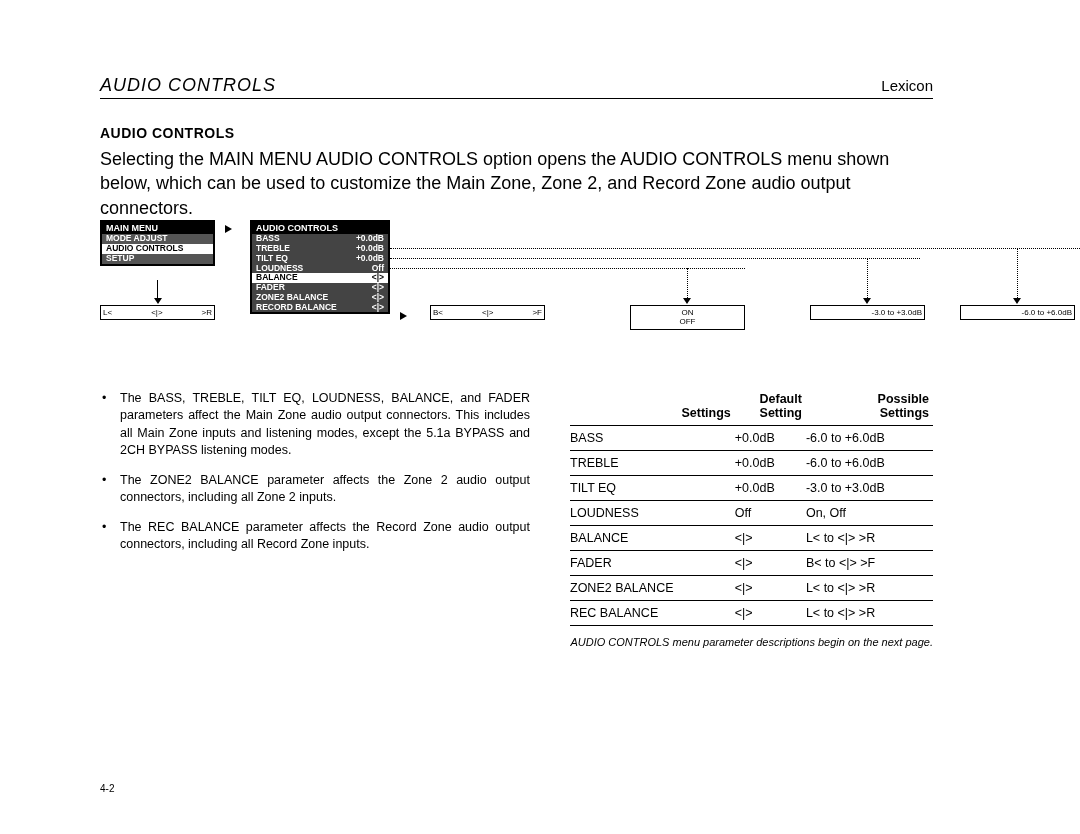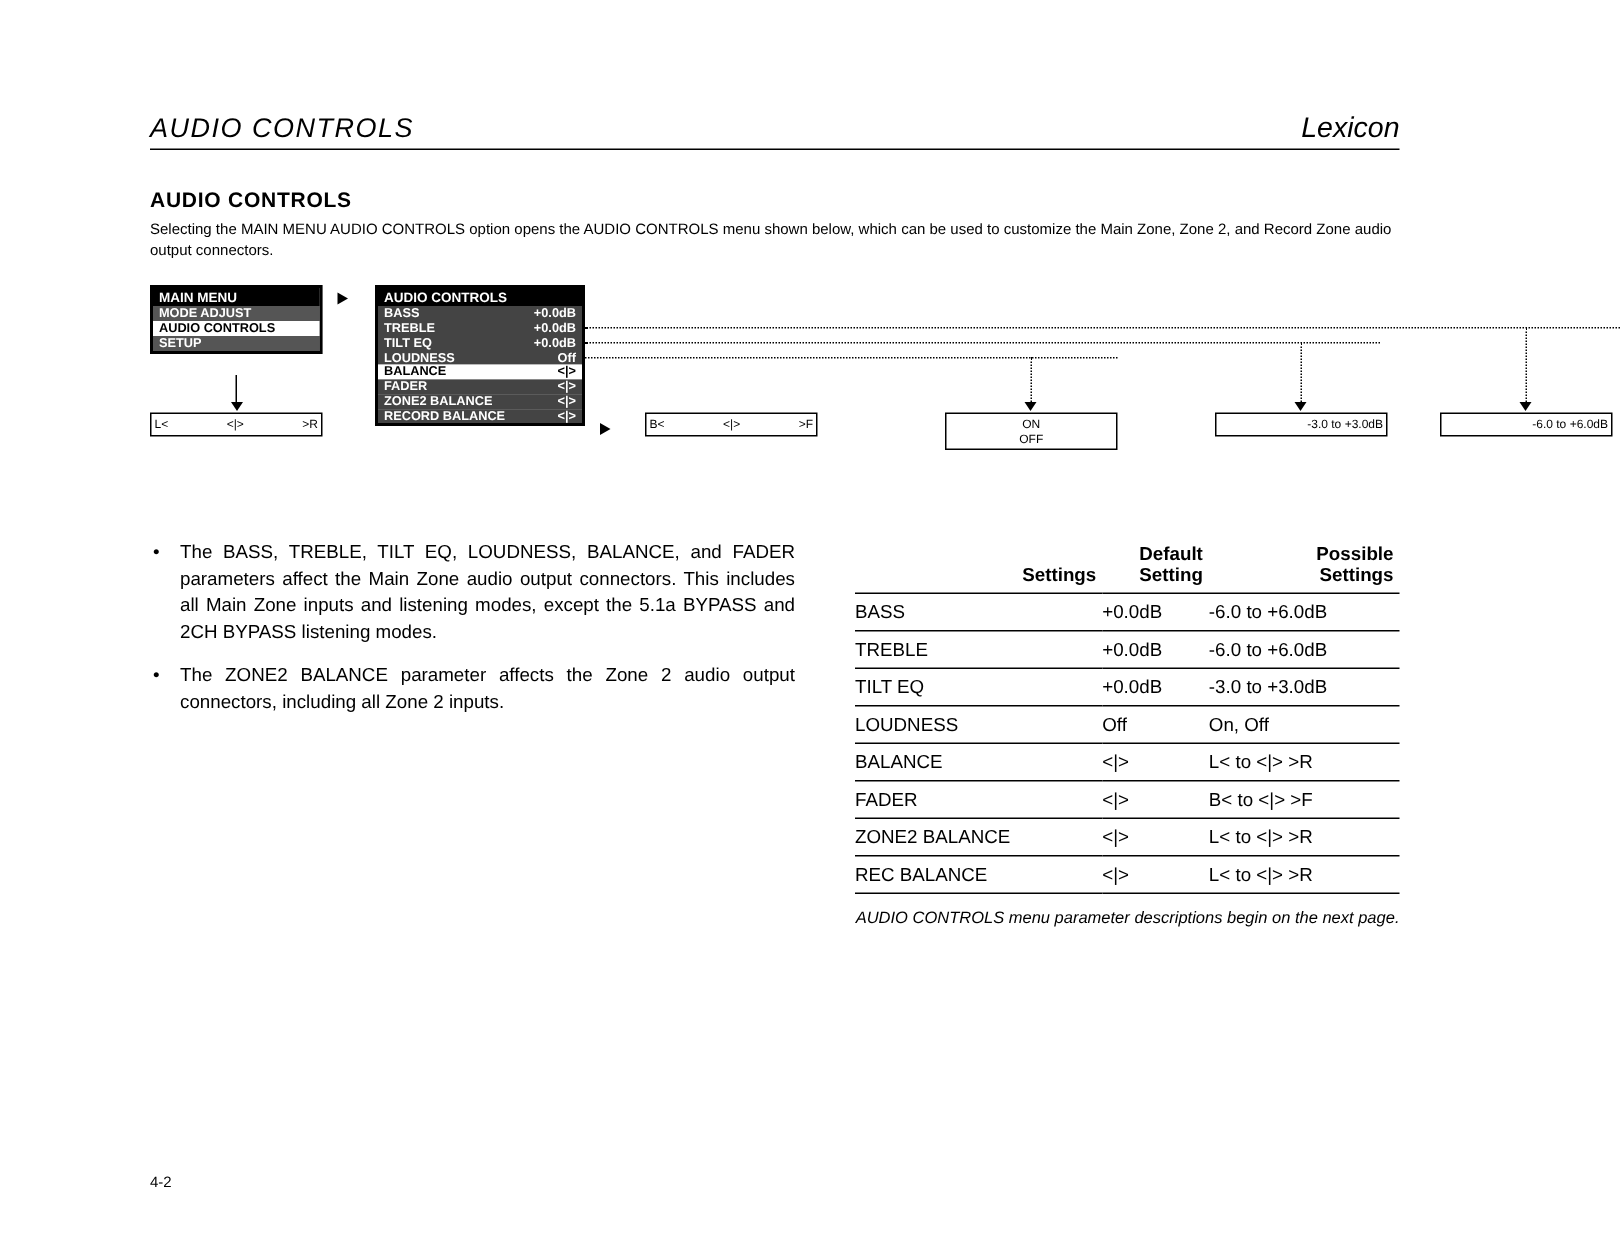--- a/index.html
+++ b/index.html
@@ -22,52 +22,51 @@
     border-bottom: 1.5px solid #000;
     padding-bottom: 2px;
   }
   .running-head .lh {
     font-style: italic;
     font-size: 18px;
     letter-spacing: 1px;
     font-weight: 500;
   }
   .running-head .rh {
-    font-style: italic;
-    font-size: 19px;
+    font-size: 15px;
   }
   .content {
     position: absolute;
     left: 100px;
     right: 55px;
     top: 125px;
   }
   h2.section-title {
     font-size: 14px;
     font-weight: 700;
     letter-spacing: 0.5px;
     margin-bottom: 6px;
   }
   p.intro {
-    font-size: 10px;
+    font-size: 18px;
     line-height: 1.35;
-    margin-bottom: 16px;
+    margin-bottom: 0;
   }
   .diagram {
     position: relative;
     height: 145px;
     margin-bottom: 25px;
   }
   .menubox {
     position: absolute;
     border: 2px solid #000;
     font-size: 9px;
     font-weight: 700;
     color: #fff;
-    background: #a3a3a3;
+    background: #fca5a5;
     line-height: 1.15;
   }
   .menubox .title {
     background: #000;
     color: #fff;
     padding: 1px 4px;
     text-transform: uppercase;
     font-size: 9px;
   }
   .menubox .row {
@@ -268,20 +267,21 @@
 OFF</div>
       <div class="valbox" id="tilt-box" style="text-align:right;">-3.0 to +3.0dB</div>
       <div class="valbox" id="bt-box" style="text-align:right;">-6.0 to +6.0dB</div>
     </div>
 
     <div class="columns">
       <div class="col-left">
         <ul id="bullet-list">
             <li>The BASS, TREBLE, TILT EQ, LOUDNESS, BALANCE, and FADER parameters affect the Main Zone audio output connectors. This includes all Main Zone inputs and listening modes, except the 5.1a BYPASS and 2CH BYPASS listening modes.</li>
             <li>The ZONE2 BALANCE parameter affects the Zone 2 audio output connectors, including all Zone 2 inputs.</li>
+            <li>The REC BALANCE parameter affects the Record Zone audio output connectors, including all Record Zone inputs.</li>
           </ul>
       </div>
       <div class="col-right">
         <table class="params">
           <thead>
             <tr>
               <th>Settings</th>
               <th style="white-space:pre-line;">Default
 Setting</th>
               <th style="white-space:pre-line;margin-top:28px;">Possible

